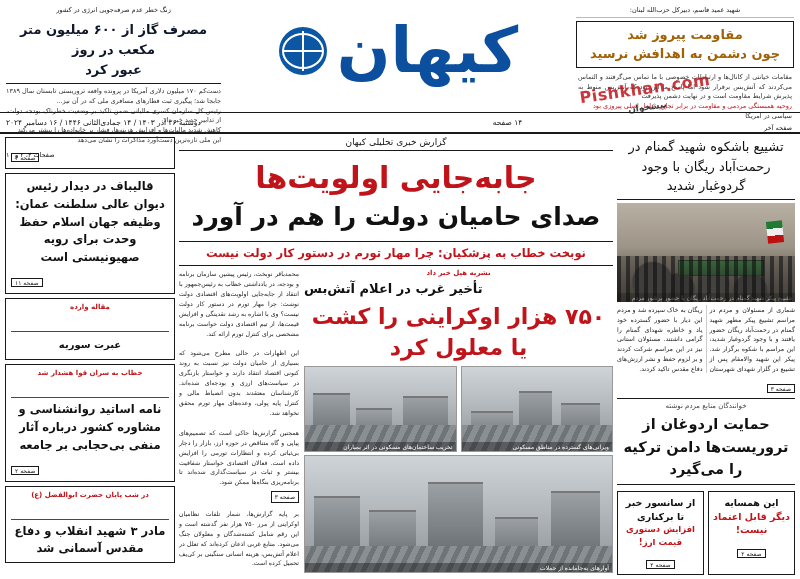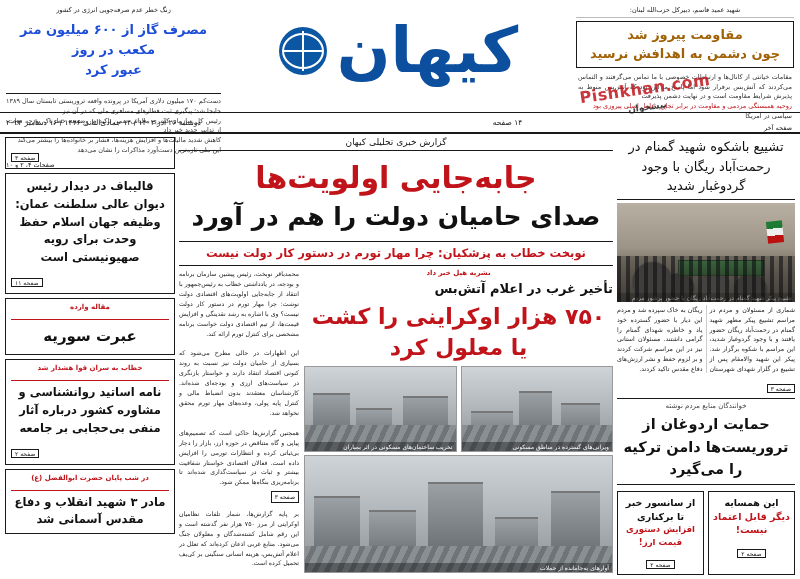--- a/index.html
+++ b/index.html
@@ -119,24 +119,24 @@
     width: 215px;
     padding-top: 2px;
     display: flex;
     flex-direction: column;
     gap: 3px;
   }
   .mast-headline-left {
     font-size: 13px;
     font-weight: bold;
     line-height: 1.55;
-    color: #1d4ed8;
+    color: #0f172a;
     text-align: center;
     border-bottom: 1px solid #1a1a1a;
-    padding-bottom: 13px;
+    padding-bottom: 3px;
   }
   .mast-tiny-left {
     font-size: 6.5px;
     line-height: 1.5;
     color: #333;
     text-align: justify;
   }
   .mast-page-ref {
     font-size: 6.5px;
     text-align: left;
@@ -305,21 +305,21 @@
     padding: 3px 0;
     margin-top: 4px;
   }
   .mid-row { display: flex; gap: 5px; flex: 1; }
   .mid-left-col { flex: 1; display: flex; flex-direction: column; gap: 3px; }
   .mid-right-col { width: 120px; font-size: 6.2px; line-height: 1.6; color: #222; text-align: justify; }
   .mid-note {
     font-size: 7px; color: #c0141a; text-align: center; font-weight: bold;
   }
   .mid-sub-h {
-    font-size: 13px; font-weight: bold; color: #111; text-align: right; line-height: 1.45;
+    font-size: 13px; font-weight: bold; color: #111; text-align: left; line-height: 1.45;
   }
   .mid-sub-h2 {
     font-size: 22px; font-weight: bold; color: #c0141a; text-align: center; line-height: 1.4;
   }
   .ruins {
     height: 92px;
     background:
       linear-gradient(180deg, #cfd4d8 0%, #b6bcc0 40%, #8e9397 100%);
     position: relative; overflow: hidden;
     border: 1px solid #999;
@@ -342,33 +342,33 @@
   .lt-card {
     border: 1px solid #1a1a1a;
     padding: 4px 5px;
   }
   .lt-card .head {
     font-size: 7px;
     color: #c0141a;
     font-weight: bold;
     text-align: center;
     border-bottom: 1px solid #c0141a;
-    padding-bottom: 8px;
+    padding-bottom: 20px;
     margin-bottom: 3px;
   }
   .lt-card .title {
     font-size: 11.5px;
     font-weight: bold;
     line-height: 1.55;
     color: #111;
     text-align: center;
   }
   .lt-card .page-tag-wrap { text-align: left; margin-top: 3px; }
   .lt-big {
-    font-size: 15px;
+    font-size: 10px;
     font-weight: bold;
     text-align: center;
     color: #111;
     line-height: 1.4;
     padding: 3px 0;
   }
 </style>
 </head>
 <body>
 

